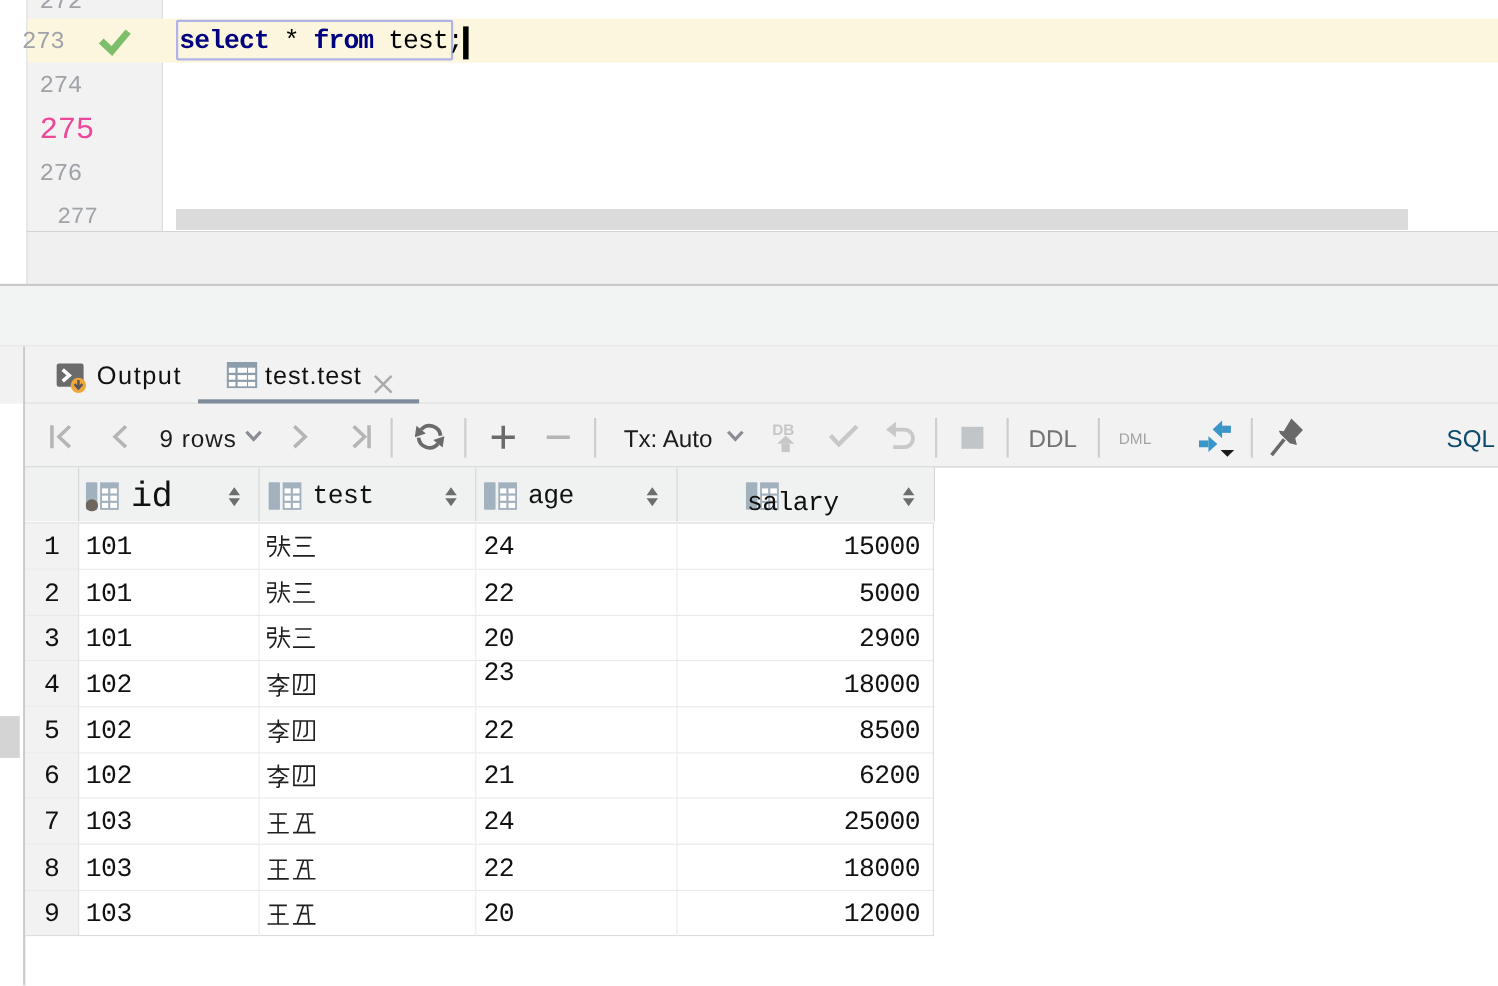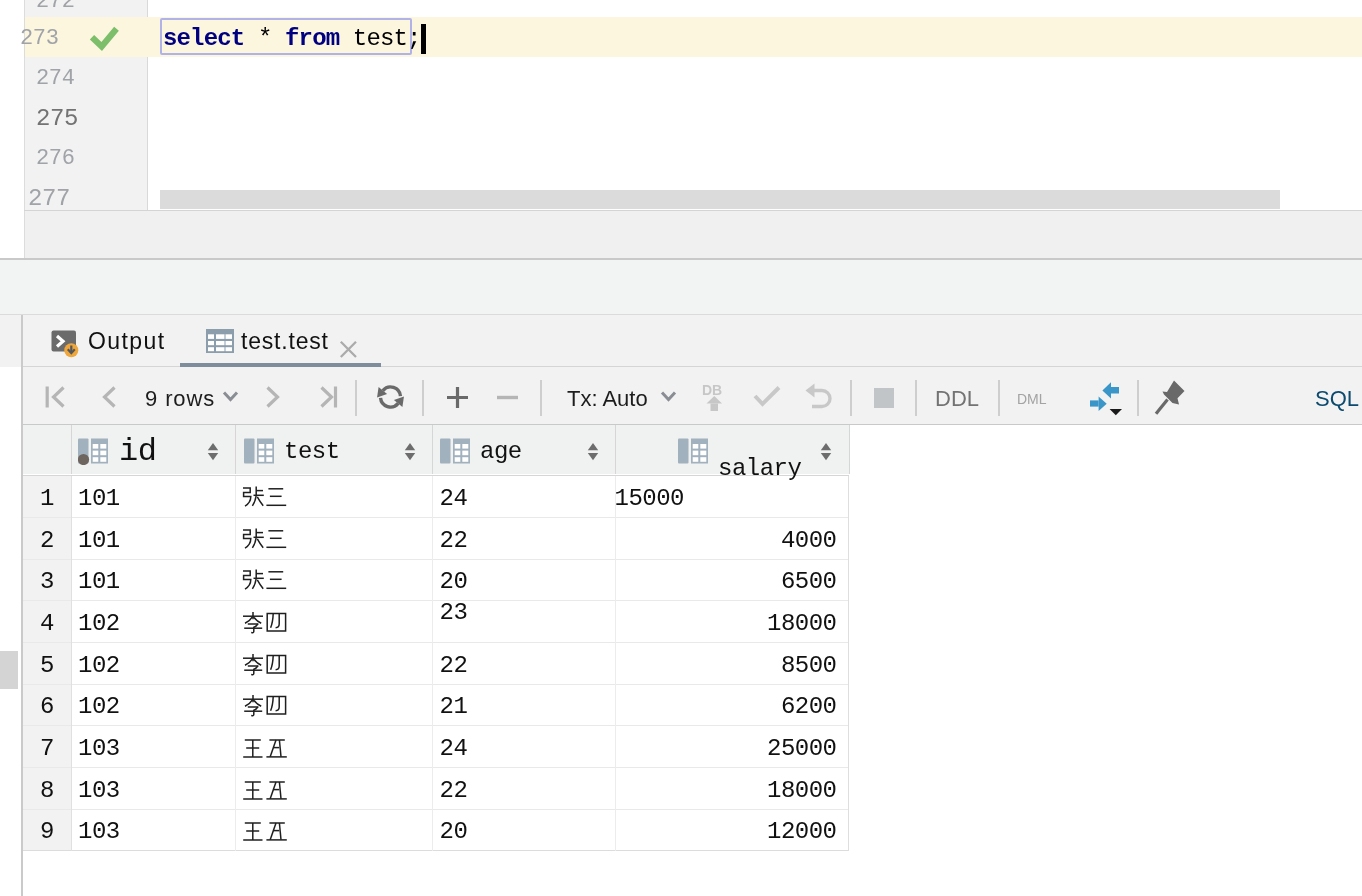--- a/index.html
+++ b/index.html
@@ -7,23 +7,23 @@
 .mono{font-family:"Liberation Mono",monospace}
 svg{display:block}
 </style></head><body>
 
 <div class="a" style="left:0;top:0;width:1362px;height:258px;background:#fff"></div>
 <div class="a" style="left:24px;top:0;width:124px;height:211px;background:#f2f2f2;border-left:1px solid #dcdcdc;border-right:1px solid #d9d9d9;box-sizing:border-box"></div>
 <div class="a" style="left:25px;top:17px;width:1337px;height:40px;background:#fcf6df"></div>
 <div class="a mono" style="left:36px;top:-18px;width:60px;height:40px;line-height:40px;font-size:22px;letter-spacing:-0.35px;color:#a0a3a8">272</div>
 <div class="a mono" style="left:20px;top:19.2px;width:60px;height:40px;line-height:40px;font-size:22px;letter-spacing:-0.35px;color:#a0a3a8">273</div>
 <div class="a mono" style="left:36px;top:59.2px;width:60px;height:40px;line-height:40px;font-size:22px;letter-spacing:-0.35px;color:#a0a3a8">274</div>
-<div class="a mono" style="left:36px;top:99.2px;width:60px;height:40px;line-height:40px;font-size:24px;letter-spacing:-0.35px;color:#737373">275</div>
+<div class="a mono" style="left:36px;top:99.2px;width:60px;height:40px;line-height:40px;font-size:28px;letter-spacing:-0.35px;color:#ec4899">275</div>
 <div class="a mono" style="left:36px;top:139.2px;width:60px;height:40px;line-height:40px;font-size:22px;letter-spacing:-0.35px;color:#a0a3a8">276</div>
-<div class="a mono" style="left:28px;top:179.2px;width:60px;height:40px;line-height:40px;font-size:24px;letter-spacing:-0.35px;color:#a0a3a8">277</div>
+<div class="a mono" style="left:52px;top:179.2px;width:60px;height:40px;line-height:40px;font-size:21px;letter-spacing:-0.35px;color:#a0a3a8">277</div>
 <svg class="a" style="left:84px;top:22px" width="36" height="30" viewBox="0 0 36 30">
 <polyline points="8,15.2 17.7,24.4 32.5,6.7" fill="none" stroke="#7cbe6a" stroke-width="6.2"></polyline>
   </svg>
 <div class="a" style="left:159.5px;top:17.5px;width:252px;height:37px;border:2px solid #b1b2e8;border-radius:2px;box-sizing:border-box"></div>
 <div class="a mono" style="left:163px;top:19.2px;height:40px;line-height:40px;font-size:24px;letter-spacing:-0.84px;color:#000;white-space:pre"><b style="color:#000080">select</b> * <b style="color:#000080">from</b> test;</div>
 <div class="a" style="left:421px;top:23.5px;width:4.5px;height:30px;background:#000"></div>
 <div class="a" style="left:160px;top:190px;width:1120px;height:19px;background:#dbdbdb"></div>
 <div class="a" style="left:24px;top:210px;width:1338px;height:1px;background:#d4d4d4"></div>
 <div class="a" style="left:24px;top:211px;width:1338px;height:47px;background:#f0f0f0;border-left:1px solid #dcdcdc;box-sizing:border-box"></div>
 <div class="a" style="left:0;top:258px;width:1362px;height:1.5px;background:#c9c9c9"></div>
@@ -185,73 +185,73 @@
 <svg class="a" style="left:677.5px;top:437.5px" width="31" height="27" viewBox="0 0 31 27">
 <rect x="0" y="0.5" width="10.5" height="25" rx="1" fill="#a2b1be"></rect>
 <rect x="13" y="0.5" width="17" height="25" fill="#a2b1be"></rect>
 <rect x="14.7" y="6" width="5.6" height="4.6" fill="#fff"></rect>
     <rect x="22.3" y="6" width="6" height="4.6" fill="#fff"></rect>
 <rect x="14.7" y="12.6" width="5.6" height="4.6" fill="#fff"></rect>
     <rect x="22.3" y="12.6" width="6" height="4.6" fill="#fff"></rect>
 <rect x="14.7" y="19.2" width="5.6" height="4.6" fill="#fff"></rect>
     <rect x="22.3" y="19.2" width="6" height="4.6" fill="#fff"></rect>
 </svg>
-<div class="a mono" style="left:718px;top:424.5px;height:50px;line-height:50px;font-size:24px;letter-spacing:-0.5px;color:#111;padding-top:19px">salary</div>
+<div class="a mono" style="left:679px;top:424.5px;height:50px;line-height:50px;font-size:24px;letter-spacing:-0.5px;color:#111;padding-top:9px">salary</div>
 <svg class="a" style="left:819.5px;top:442px" width="12" height="20" viewBox="0 0 12 20">
 <polygon points="0.8,8.2 11.2,8.2 6,1" fill="#6d6d6d"></polygon>
 <polygon points="0.8,11 11.2,11 6,18.2" fill="#6d6d6d"></polygon>
   </svg>
 <div class="a mono" style="left:22.5px;top:476.4px;width:48px;height:41.66px;background:#f2f2f2;border-bottom:1px solid #e9e9e9;box-sizing:border-box;line-height:41.66px;font-size:24px;color:#111;text-align:right;padding-right:16px;padding-top:1.7px">1</div>
 <div class="a" style="left:70.5px;top:517.1px;width:778px;height:1px;background:#e9e9e9"></div>
 <div class="a mono" style="left:78px;top:478.1px;height:41.66px;line-height:41.66px;font-size:24px;letter-spacing:-0.5px;color:#111">101</div>
 <svg class="a" style="left:241.8px;top:486.0px" width="46" height="23" viewBox="0 0 46 23">
     <path d="M1 2 H8.2 L8.2 6.6 H1.6 V10.6 H8.8 C8.8 14.5 7 17.8 3 20.2" transform="translate(0.0,0)" stroke="#1f1f1f" stroke-width="1.5" fill="none"></path>
     <path d="M14.2 0.5 V9.3" transform="translate(0.0,0)" stroke="#1f1f1f" stroke-width="1.5" fill="none"></path>
     <path d="M14.2 4.6 H21" transform="translate(0.0,0)" stroke="#1f1f1f" stroke-width="1.5" fill="none"></path>
     <path d="M11.5 9.3 H21.8" transform="translate(0.0,0)" stroke="#1f1f1f" stroke-width="1.5" fill="none"></path>
     <path d="M14.2 9.3 C13.8 13 12.6 16.5 10.4 19.8" transform="translate(0.0,0)" stroke="#1f1f1f" stroke-width="1.5" fill="none"></path>
     <path d="M15.3 10.8 C16.8 13.5 19.2 17.2 21.2 19.8" transform="translate(0.0,0)" stroke="#1f1f1f" stroke-width="1.5" fill="none"></path>
     <path d="M3 2.8 H17.8" transform="translate(23.4,0)" stroke="#1f1f1f" stroke-width="1.5" fill="none"></path>
     <path d="M4.5 10.3 H16.2" transform="translate(23.4,0)" stroke="#1f1f1f" stroke-width="1.5" fill="none"></path>
     <path d="M1 19.3 H20.8" transform="translate(23.4,0)" stroke="#1f1f1f" stroke-width="1.5" fill="none"></path>
   </svg>
 <div class="a mono" style="left:439.5px;top:478.1px;height:41.66px;line-height:41.66px;font-size:24px;letter-spacing:-0.5px;color:#111">24</div>
-<div class="a mono" style="left:614.5px;top:478.1px;width:222px;height:41.66px;line-height:41.66px;font-size:24px;letter-spacing:-0.5px;color:#111;">15000</div>
+<div class="a mono" style="left:614.5px;top:478.1px;width:222px;height:41.66px;line-height:41.66px;font-size:24px;letter-spacing:-0.5px;color:#111;text-align:right">15000</div>
 <div class="a mono" style="left:22.5px;top:518.1px;width:48px;height:41.66px;background:#f2f2f2;border-bottom:1px solid #e9e9e9;box-sizing:border-box;line-height:41.66px;font-size:24px;color:#111;text-align:right;padding-right:16px;padding-top:1.7px">2</div>
 <div class="a" style="left:70.5px;top:558.7px;width:778px;height:1px;background:#e9e9e9"></div>
 <div class="a mono" style="left:78px;top:519.8px;height:41.66px;line-height:41.66px;font-size:24px;letter-spacing:-0.5px;color:#111">101</div>
 <svg class="a" style="left:241.8px;top:527.66px" width="46" height="23" viewBox="0 0 46 23">
     <path d="M1 2 H8.2 L8.2 6.6 H1.6 V10.6 H8.8 C8.8 14.5 7 17.8 3 20.2" transform="translate(0.0,0)" stroke="#1f1f1f" stroke-width="1.5" fill="none"></path>
     <path d="M14.2 0.5 V9.3" transform="translate(0.0,0)" stroke="#1f1f1f" stroke-width="1.5" fill="none"></path>
     <path d="M14.2 4.6 H21" transform="translate(0.0,0)" stroke="#1f1f1f" stroke-width="1.5" fill="none"></path>
     <path d="M11.5 9.3 H21.8" transform="translate(0.0,0)" stroke="#1f1f1f" stroke-width="1.5" fill="none"></path>
     <path d="M14.2 9.3 C13.8 13 12.6 16.5 10.4 19.8" transform="translate(0.0,0)" stroke="#1f1f1f" stroke-width="1.5" fill="none"></path>
     <path d="M15.3 10.8 C16.8 13.5 19.2 17.2 21.2 19.8" transform="translate(0.0,0)" stroke="#1f1f1f" stroke-width="1.5" fill="none"></path>
     <path d="M3 2.8 H17.8" transform="translate(23.4,0)" stroke="#1f1f1f" stroke-width="1.5" fill="none"></path>
     <path d="M4.5 10.3 H16.2" transform="translate(23.4,0)" stroke="#1f1f1f" stroke-width="1.5" fill="none"></path>
     <path d="M1 19.3 H20.8" transform="translate(23.4,0)" stroke="#1f1f1f" stroke-width="1.5" fill="none"></path>
   </svg>
 <div class="a mono" style="left:439.5px;top:519.8px;height:41.66px;line-height:41.66px;font-size:24px;letter-spacing:-0.5px;color:#111">22</div>
-<div class="a mono" style="left:614.5px;top:519.8px;width:222px;height:41.66px;line-height:41.66px;font-size:24px;letter-spacing:-0.5px;color:#111;text-align:right">4000</div>
+<div class="a mono" style="left:614.5px;top:519.8px;width:222px;height:41.66px;line-height:41.66px;font-size:24px;letter-spacing:-0.5px;color:#111;text-align:right">5000</div>
 <div class="a mono" style="left:22.5px;top:559.7px;width:48px;height:41.66px;background:#f2f2f2;border-bottom:1px solid #e9e9e9;box-sizing:border-box;line-height:41.66px;font-size:24px;color:#111;text-align:right;padding-right:16px;padding-top:1.7px">3</div>
 <div class="a" style="left:70.5px;top:600.4px;width:778px;height:1px;background:#e9e9e9"></div>
 <div class="a mono" style="left:78px;top:561.4px;height:41.66px;line-height:41.66px;font-size:24px;letter-spacing:-0.5px;color:#111">101</div>
 <svg class="a" style="left:241.8px;top:569.32px" width="46" height="23" viewBox="0 0 46 23">
     <path d="M1 2 H8.2 L8.2 6.6 H1.6 V10.6 H8.8 C8.8 14.5 7 17.8 3 20.2" transform="translate(0.0,0)" stroke="#1f1f1f" stroke-width="1.5" fill="none"></path>
     <path d="M14.2 0.5 V9.3" transform="translate(0.0,0)" stroke="#1f1f1f" stroke-width="1.5" fill="none"></path>
     <path d="M14.2 4.6 H21" transform="translate(0.0,0)" stroke="#1f1f1f" stroke-width="1.5" fill="none"></path>
     <path d="M11.5 9.3 H21.8" transform="translate(0.0,0)" stroke="#1f1f1f" stroke-width="1.5" fill="none"></path>
     <path d="M14.2 9.3 C13.8 13 12.6 16.5 10.4 19.8" transform="translate(0.0,0)" stroke="#1f1f1f" stroke-width="1.5" fill="none"></path>
     <path d="M15.3 10.8 C16.8 13.5 19.2 17.2 21.2 19.8" transform="translate(0.0,0)" stroke="#1f1f1f" stroke-width="1.5" fill="none"></path>
     <path d="M3 2.8 H17.8" transform="translate(23.4,0)" stroke="#1f1f1f" stroke-width="1.5" fill="none"></path>
     <path d="M4.5 10.3 H16.2" transform="translate(23.4,0)" stroke="#1f1f1f" stroke-width="1.5" fill="none"></path>
     <path d="M1 19.3 H20.8" transform="translate(23.4,0)" stroke="#1f1f1f" stroke-width="1.5" fill="none"></path>
   </svg>
 <div class="a mono" style="left:439.5px;top:561.4px;height:41.66px;line-height:41.66px;font-size:24px;letter-spacing:-0.5px;color:#111">20</div>
-<div class="a mono" style="left:614.5px;top:561.4px;width:222px;height:41.66px;line-height:41.66px;font-size:24px;letter-spacing:-0.5px;color:#111;text-align:right">6500</div>
+<div class="a mono" style="left:614.5px;top:561.4px;width:222px;height:41.66px;line-height:41.66px;font-size:24px;letter-spacing:-0.5px;color:#111;text-align:right">2900</div>
 <div class="a mono" style="left:22.5px;top:601.4px;width:48px;height:41.66px;background:#f2f2f2;border-bottom:1px solid #e9e9e9;box-sizing:border-box;line-height:41.66px;font-size:24px;color:#111;text-align:right;padding-right:16px;padding-top:1.7px">4</div>
 <div class="a" style="left:70.5px;top:642.0px;width:778px;height:1px;background:#e9e9e9"></div>
 <div class="a mono" style="left:78px;top:603.1px;height:41.66px;line-height:41.66px;font-size:24px;letter-spacing:-0.5px;color:#111">102</div>
 <svg class="a" style="left:241.8px;top:610.98px" width="46" height="23" viewBox="0 0 46 23">
     <path d="M1 5.2 H21" transform="translate(0.0,0)" stroke="#1f1f1f" stroke-width="1.5" fill="none"></path>
     <path d="M11 1 V8.2" transform="translate(0.0,0)" stroke="#1f1f1f" stroke-width="1.5" fill="none"></path>
     <path d="M11 5.2 C9.2 8.2 6 10.8 3 12.2" transform="translate(0.0,0)" stroke="#1f1f1f" stroke-width="1.5" fill="none"></path>
     <path d="M11 5.2 C13 8.2 16.2 10.8 19.2 12.2" transform="translate(0.0,0)" stroke="#1f1f1f" stroke-width="1.5" fill="none"></path>
     <path d="M5.8 13 H16.4" transform="translate(0.0,0)" stroke="#1f1f1f" stroke-width="1.5" fill="none"></path>
     <path d="M15.8 13 C14.6 14.8 13.2 15.8 11.8 16.3" transform="translate(0.0,0)" stroke="#1f1f1f" stroke-width="1.5" fill="none"></path>

